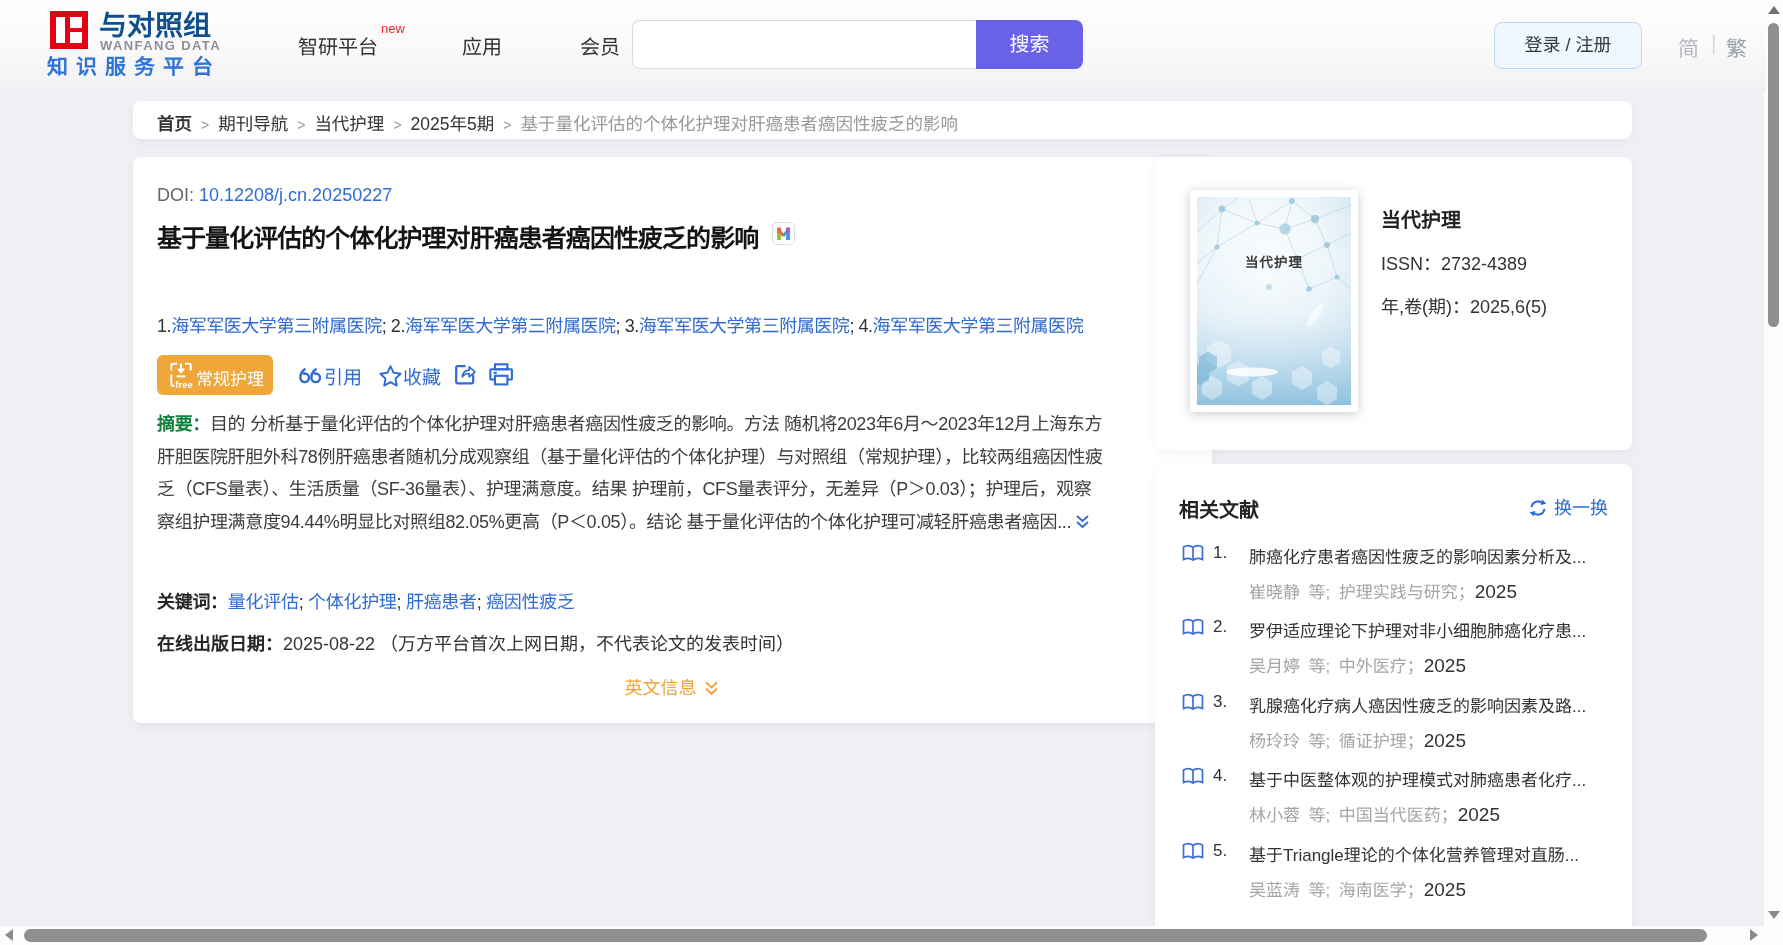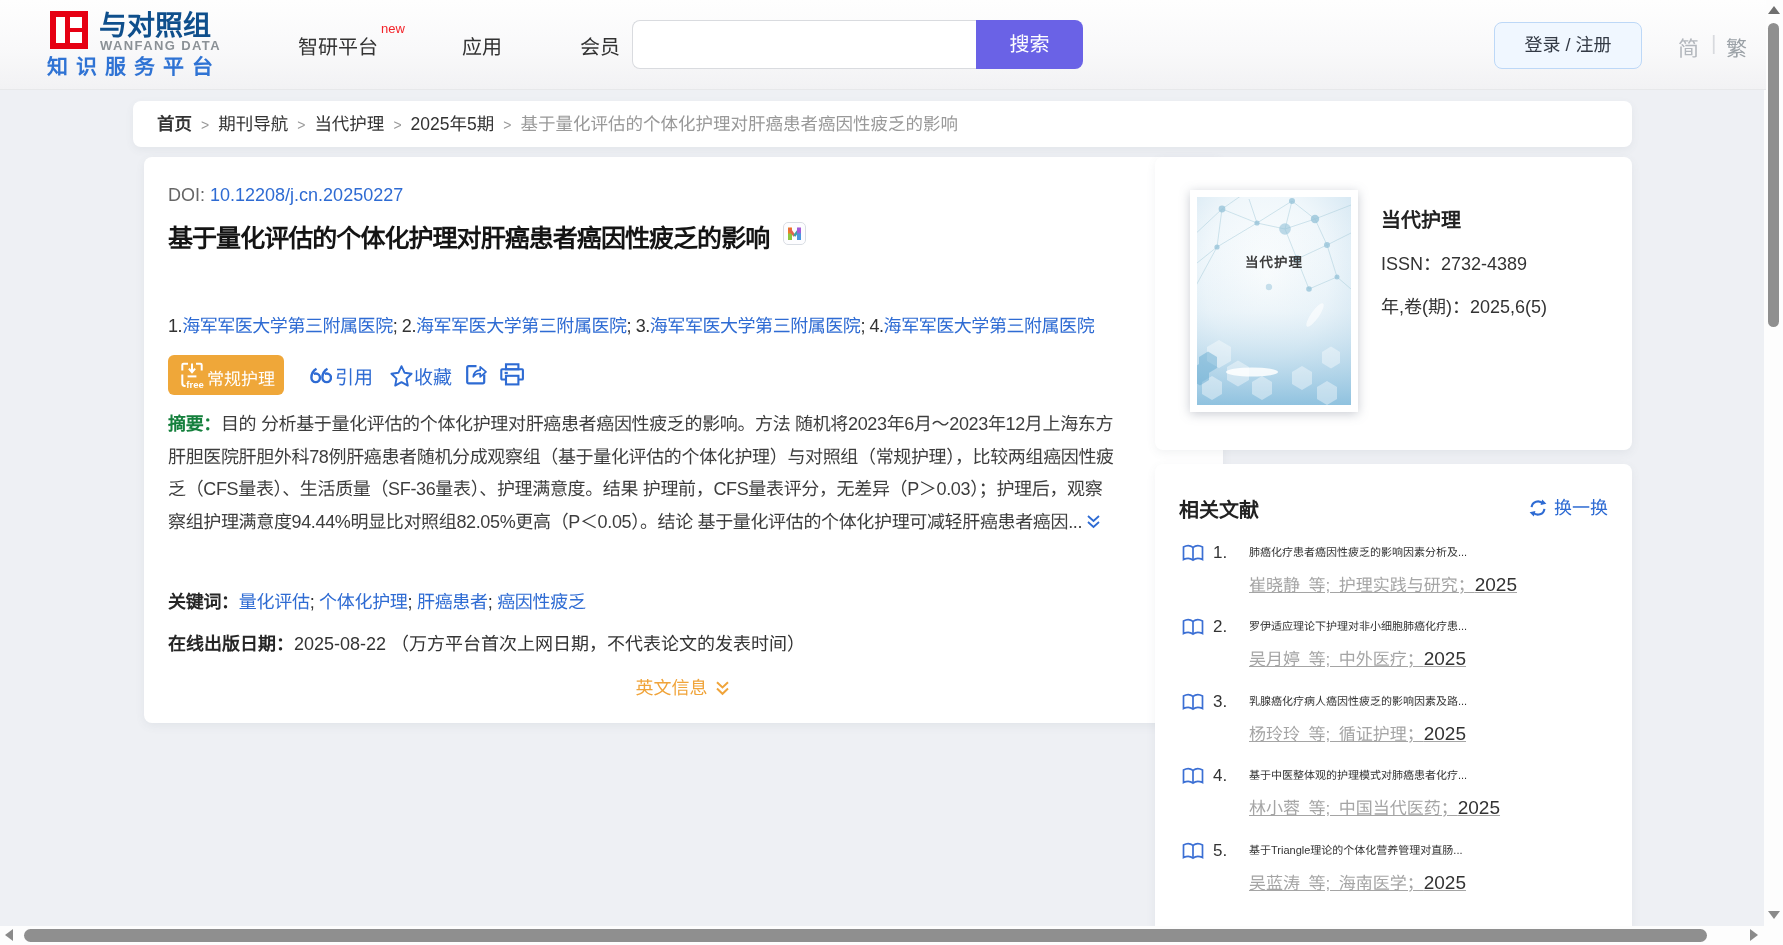--- a/index.html
+++ b/index.html
@@ -16,27 +16,27 @@
 .logo-cn { position:absolute; left:99px; top:12px; font-size:28px; line-height:28px; font-weight:900; color:#0f4f8c; }
 .logo-en { position:absolute; left:100px; top:39px; font-size:13px; line-height:13px; font-weight:bold; color:#8b9196; letter-spacing:1.4px; }
 .logo-sub { position:absolute; left:47px; top:56px; font-size:21px; line-height:21px; color:#2f73d4; letter-spacing:8px; font-weight:bold; }
 .nav-item { position:absolute; top:31px; font-size:20px; color:#333; }
 .nav-new { position:absolute; left:381px; top:21px; font-size:13px; color:#f3242a; }
 .search-input { position:absolute; left:632px; top:20px; width:345px; height:49px; background:#fff; border:1px solid #d9dbdf; border-right:none; border-radius:8px 0 0 8px; }
 .search-btn { position:absolute; left:976px; top:20px; width:107px; height:49px; background:#6a62e6; border-radius:0 8px 8px 0; color:#fff; font-size:20px; text-align:center; line-height:49px; }
 .login-btn { position:absolute; left:1494px; top:22px; width:148px; height:47px; background:#f0f7ff; border:1px solid #bdd8f7; border-radius:8px; color:#333a45; font-size:18px; text-align:center; line-height:45px; }
 .lang { position:absolute; top:32px; font-size:21px; }
 
-.bc { position:absolute; left:133px; top:101px; width:1499px; height:46px; background:#fff; border-radius:8px; box-shadow:0 3px 8px rgba(90,100,120,.07); font-size:17.5px; line-height:46px; padding-left:24px; white-space:nowrap; }
+.bc { position:absolute; left:133px; top:101px; width:1499px; height:38px; background:#fff; border-radius:8px; box-shadow:0 3px 8px rgba(90,100,120,.07); font-size:17.5px; line-height:46px; padding-left:24px; white-space:nowrap; }
 .bc b { color:#333; }
 .bc .sep { color:#999; margin:0 9px; font-size:14px; }
 .bc a { color:#333; }
 .bc .cur { color:#999; }
 
-.main { position:absolute; left:144px; top:157px; width:1079px; height:566px; overflow:hidden;padding-left:13px; }
+.main { position:absolute; left:133px; top:157px; width:1079px; height:566px; overflow:hidden;padding-left:13px; }
 .doi { position:absolute; left:24px; top:28px; font-size:18px; color:#666; }
 .title { position:absolute; left:24px; top:61px; font-size:25px; letter-spacing:-0.95px; font-weight:bold; color:#141414; white-space:nowrap; }
 .mbadge { display:inline-block; vertical-align:2px; margin-left:14px; }
 .authors { position:absolute; left:24px; top:112px; font-size:18px; }
 .authors a { color:#2e6bd3; margin-right:27px; }
 .affil { position:absolute; left:24px; top:154px; font-size:18px; color:#333; white-space:nowrap; letter-spacing:-0.45px; }
 .affil a { color:#2e6bd3; }
 .btnrow { position:absolute; left:24px; top:198px; height:40px; }
 .fulltext { position:absolute; left:0; top:0; width:116px; height:40px; background:#efa739; border-radius:6px; color:#fff; font-size:15px; }
 .fulltext span { position:absolute; left:39px; top:10px; font-size:17px; }
@@ -57,22 +57,22 @@
 .covertxt { position:absolute; left:0; top:54px; width:100%; text-align:center; font-size:13.5px; font-weight:bold; color:#3c3c3c; letter-spacing:1px; }
 .jtitle { position:absolute; left:226px; top:47px; font-size:20px; font-weight:bold; color:#222; }
 .jline1 { position:absolute; left:226px; top:92px; font-size:18px; color:#333; }
 .jline2 { position:absolute; left:226px; top:135px; font-size:18px; color:#333; }
 .side2 { position:absolute; left:1155px; top:464px; width:477px; height:600px; }
 .rtitle { position:absolute; left:24px; top:30px; font-size:20px; font-weight:bold; color:#222; }
 .huan { position:absolute; right:24px; top:29px; font-size:18px; color:#2e6bd3; }
 .ritem { position:absolute; left:0; width:477px; }
 .ricon { position:absolute; left:27px; top:1px; }
 .rnum { position:absolute; left:58px; top:0; font-size:17px; color:#333; }
-.rt { position:absolute; left:94px; top:0; font-size:11px; color:#333; white-space:nowrap; }
-.ra { position:absolute; left:94px; top:28px; font-size:17px; color:#a5a5a5; white-space:nowrap;text-decoration:underline; }
+.rt { position:absolute; left:94px; top:0; font-size:17px; color:#333; white-space:nowrap; }
+.ra { position:absolute; left:94px; top:35px; font-size:17px; color:#a5a5a5; white-space:nowrap; }
 .ra .yr { color:#333; font-size:19px; }
 
 .sbv { position:absolute; left:1764px; top:0; width:19px; height:926px; background:#fdfdfd; }
 .sbv .thumb { position:absolute; left:4px; top:23px; width:11px; height:304px; background:#8f8f8f; border-radius:6px; }
 .sbh { position:absolute; left:0; top:926px; width:1764px; height:19px; background:#fdfdfd; }
 .sbh .thumb { position:absolute; left:24px; top:3px; width:1683px; height:13px; background:#8f8f8f; border-radius:7px; }
 .corner { position:absolute; left:1764px; top:926px; width:19px; height:19px; background:#fdfdfd; }
 .tri { width:0; height:0; position:absolute; }
 </style>
 </head>

